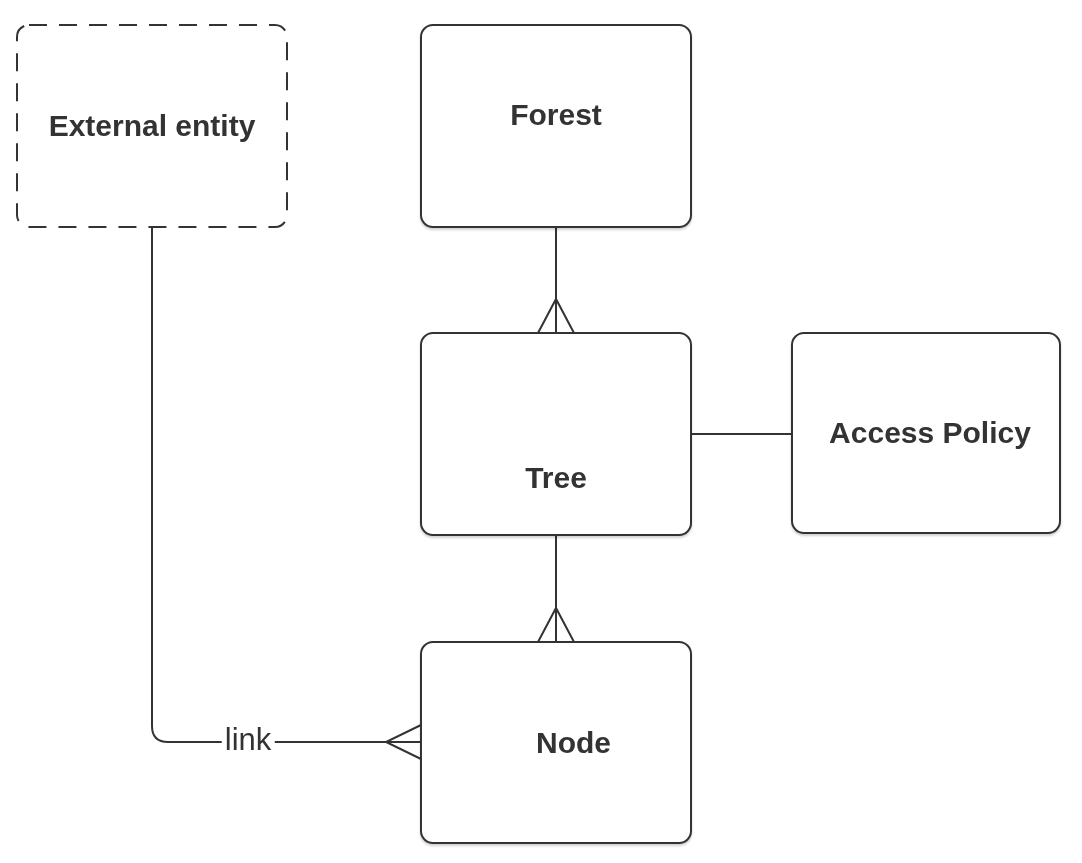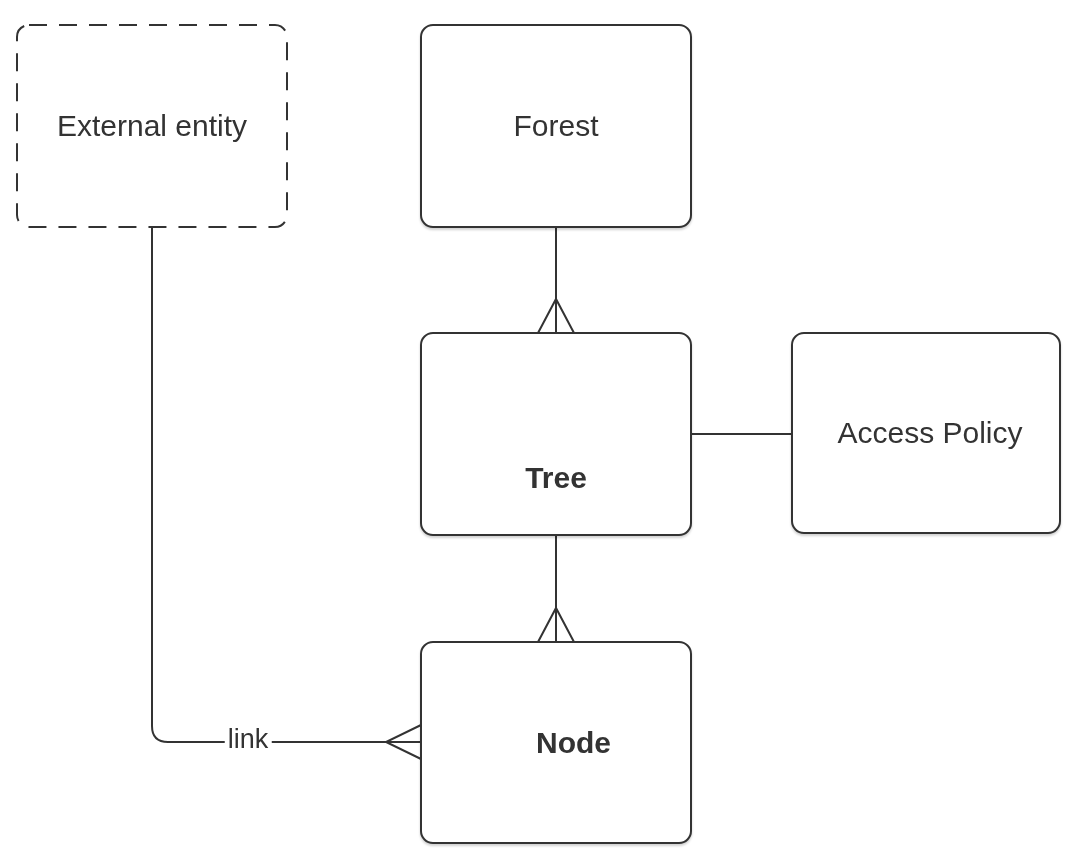--- a/index.html
+++ b/index.html
@@ -47,30 +47,31 @@
   }
   .node-label {
     position: absolute;
     display: flex;
     align-items: center;
     justify-content: center;
     text-align: center;
     color: var(--text);
     font-size: 30px;
     line-height: 1.2;
+    font-weight: bold;
   }
   .node-label.bold {
     font-weight: bold;
   }
   .edge-label {
     position: absolute;
     transform: translate(-50%, -50%);
     background: var(--background);
     color: var(--text);
-    font-size: 27px;
+    font-size: 31px;
     line-height: 1.1;
     padding: 0 3px;
     white-space: nowrap;
   }
 </style>
 </head>
 <body>
 
 <div class="canvas">
 
@@ -94,21 +95,21 @@
 
     <rect class="shape dashed" x="17" y="25" width="270" height="202" rx="12" ry="12"></rect>
     <rect class="shape solid" x="421" y="25" width="270" height="202" rx="12" ry="12"></rect>
     <rect class="shape solid" x="421" y="333" width="270" height="202" rx="12" ry="12"></rect>
     <rect class="shape solid" x="792" y="333" width="268" height="200" rx="12" ry="12"></rect>
     <rect class="shape solid" x="421" y="642" width="270" height="201" rx="12" ry="12"></rect>
   </svg>
 
   <div class="node-label" style="left:17px; top:25px; width:270px; height:202px;">External entity</div>
 
-  <div class="node-label" style="left:421px; top:25px; width:270px; height:202px;">Forest</div>
+  <div class="node-label" style="left:421px; top:14px; width:270px; height:202px;">Forest</div>
 
   <div class="node-label bold" style="left:421px; top:333px; width:270px; height:202px;margin-top:44px;">Tree</div>
 
   <div class="node-label" style="left:792px; top:333px; width:268px; height:200px;padding-left:8px;">Access Policy</div>
 
   <div class="node-label bold" style="left:421px; top:642px; width:270px; height:201px;padding-left:35px;">Node</div>
 
   <div class="edge-label" style="left:248px; top:740px;">link</div>
 
 </div>

